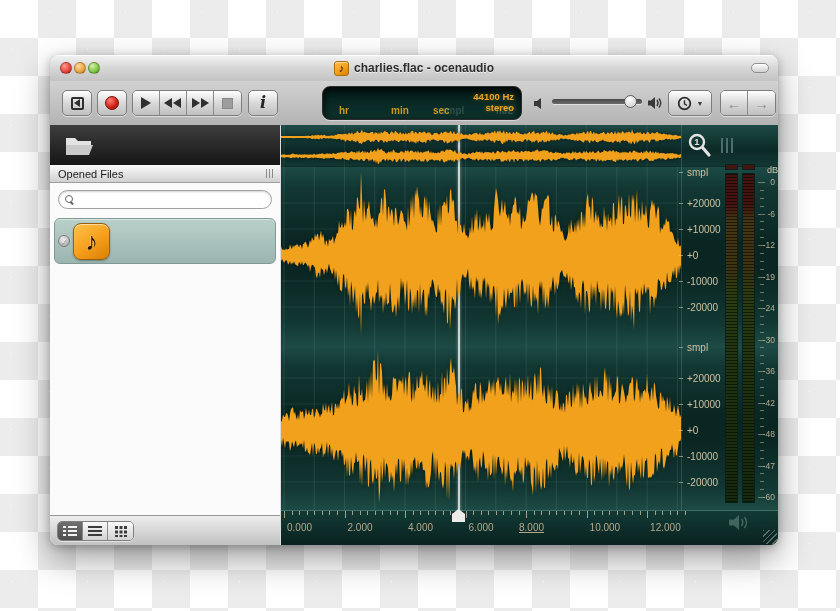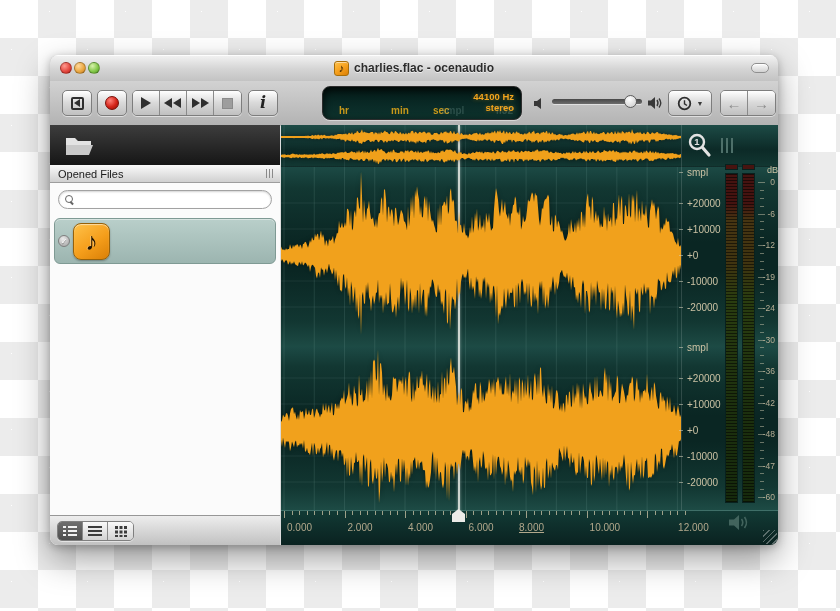--- a/index.html
+++ b/index.html
@@ -349,21 +349,21 @@
             <div class="tick" style="left: 381.25px; top: 0px; height: 4px;"></div>
             <div class="tick" style="left: 388.815px; top: 0px; height: 4px;"></div>
             <div class="tick" style="left: 396.38px; top: 0px; height: 4px;"></div>
             <div class="tick" style="left: 403.945px; top: 0px; height: 4px;"></div>
             <div class="t-label" style="left: 6px;">0.000</div>
             <div class="t-label" style="left: 66.52px;">2.000</div>
             <div class="t-label" style="left: 127.04px;">4.000</div>
             <div class="t-label" style="left: 187.56px;">6.000</div>
             <div class="t-label" style="left: 238px; text-decoration: underline;">8.000</div>
             <div class="t-label" style="left: 308.6px;">10.000</div>
-            <div class="t-label" style="left: 369.12px; margin-left: 28px;">12.000</div>
+            <div class="t-label" style="left: 369.12px;">12.000</div>
           </div>
         <div class="sep-v"></div>
 
         <svg width="28" height="30" viewBox="0 0 28 30" style="position:absolute;left:406px;top:7px;">
           <circle cx="10" cy="10" r="7" stroke="#e2e2e2" stroke-width="2.4" fill="none"></circle>
           <line x1="15.5" y1="15.5" x2="22" y2="23" stroke="#e2e2e2" stroke-width="3.2" stroke-linecap="round"></line>
           <text x="10" y="13.4" text-anchor="middle" font-size="9.5" font-weight="bold" fill="#e2e2e2">1</text>
         </svg>
         <div class="ovl-grip">
             <i></i>

